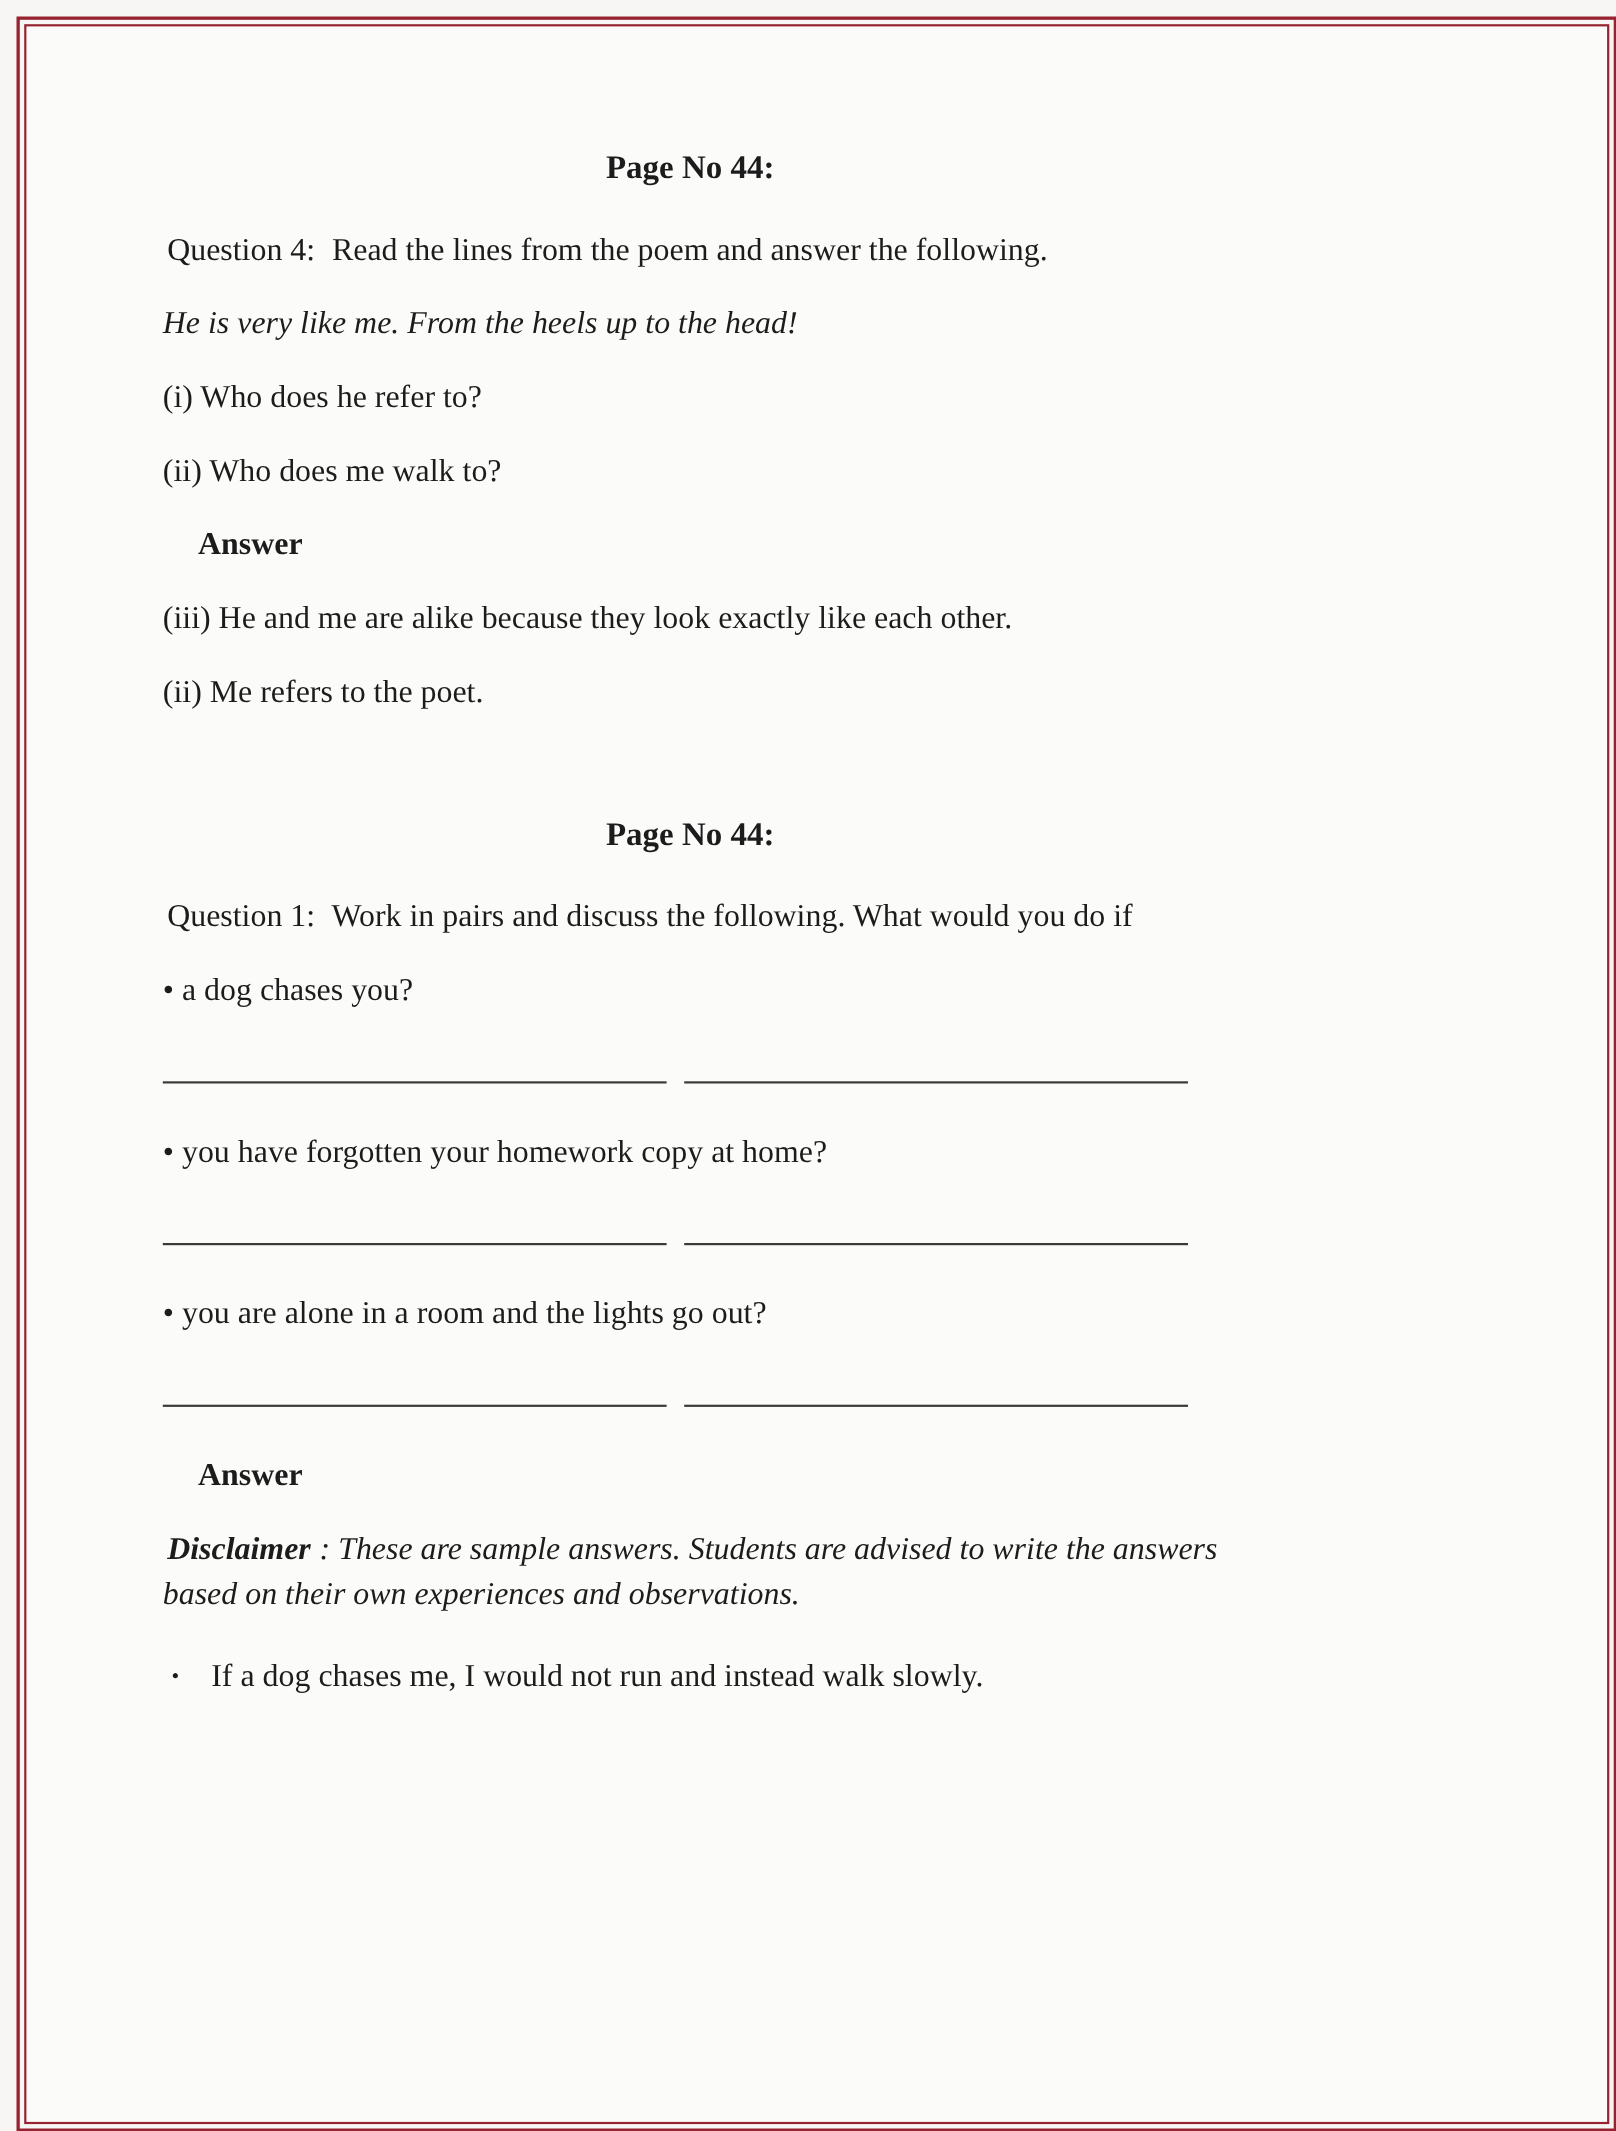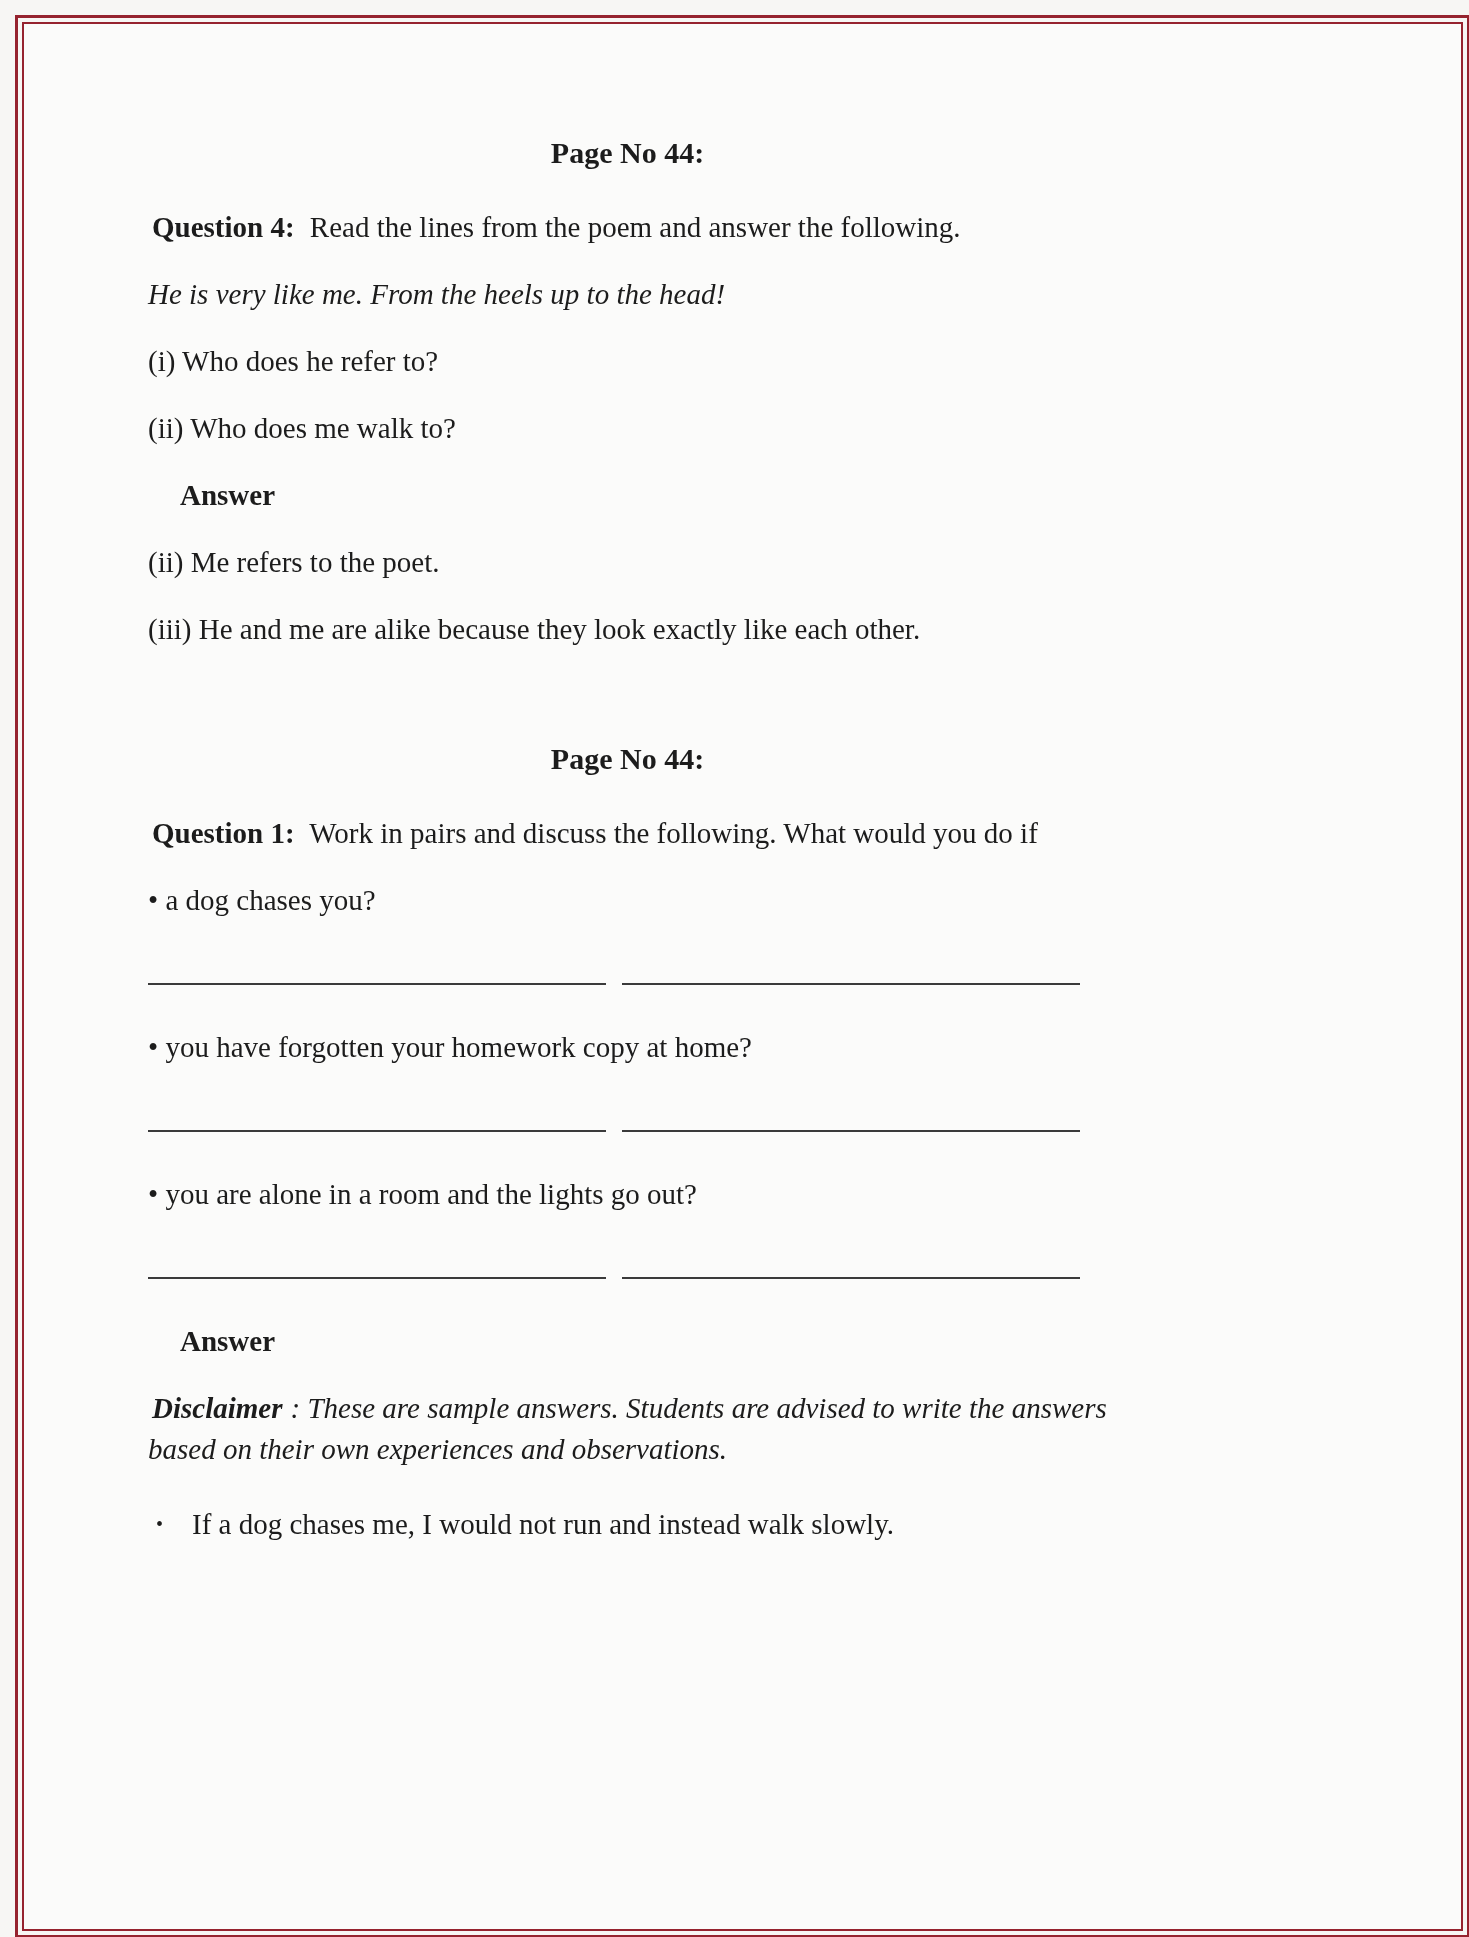--- a/index.html
+++ b/index.html
@@ -40,21 +40,21 @@
   h2.page-heading {
     width: 975px;
     text-align: center;
     font-weight: bold;
     font-size: 30px;
     margin-bottom: 22px;
   }
   h2.page-heading.second {
     margin-top: 58px;
   }
-  .bold { font-weight: bold; }
+  .bold { font-weight: normal; }
   .italic { font-style: italic; }
   .bold-italic { font-weight: bold; font-style: italic; }
   .answer-heading {
     font-weight: bold;
     margin-top: 2px;
     margin-left: 32px;
   }
   .write-line {
     display: flex;
     gap: 16px;
@@ -93,22 +93,22 @@
         <div class="text-block">
           <p><span class="bold">Question 4:</span><span> Read the lines from the poem and answer the following.</span></p>
 
           <p class="italic">He is very like me. From the heels up to the head!</p>
 
           <p>(i) Who does he refer to?</p>
           <p>(ii) Who does me walk to?</p>
 
           <p class="answer-heading">Answer</p>
 
+          <p>(iii) He and me are alike because they look exactly like each other.</p>
           <p>(ii) Me refers to the poet.</p>
-          <p>(iii) He and me are alike because they look exactly like each other.</p>
         </div>
 
         <h2 class="page-heading second">Page No 44:</h2>
 
         <div class="text-block">
           <p><span class="bold">Question 1:</span><span> Work in pairs and discuss the following. What would you do if</span></p>
 
           <p>• a dog chases you?</p>
 
           <div class="write-line">

